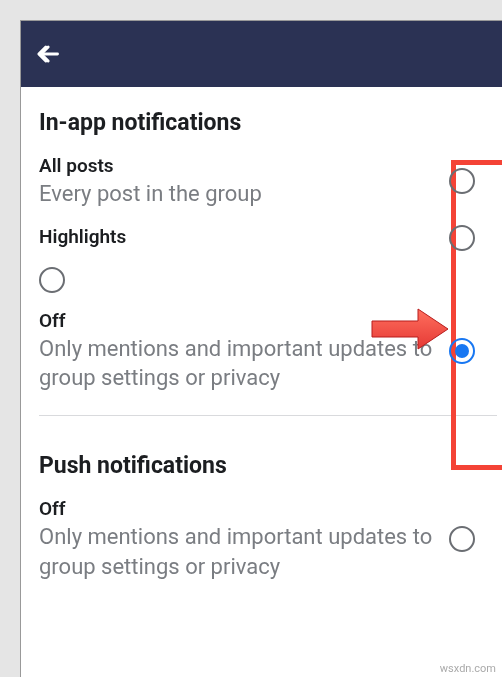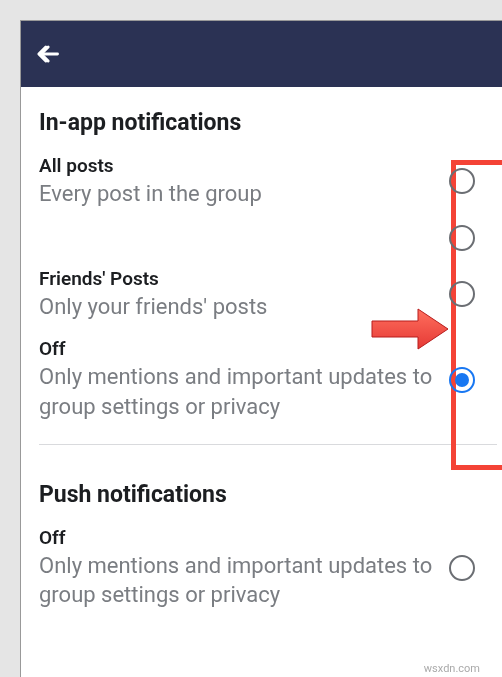--- a/index.html
+++ b/index.html
@@ -105,21 +105,21 @@
       position: absolute;
       top: 278px;
       left: 349px;
       width: 80px;
       height: 60px;
       pointer-events: none;
       z-index: 1;
     }
     .watermark {
       position: absolute;
-      right: 22px;
+      right: 6px;
       bottom: 2px;
       font-size: 11px;
       color: #aaa;
     }
   </style>
 </head>
 <body>
 
 <div class="device-frame">
   <div class="top-bar">
@@ -136,29 +136,26 @@
     <div class="option">
       <div class="option-text">
         <div class="option-title">All posts</div>
         <div class="option-sub">Every post in the group</div>
       </div>
       <div class="radio"></div>
     </div>
 
     <div class="option">
       <div class="option-text">
+        <div class="option-title">Highlights</div>
       </div>
       <div class="radio"></div>
     </div>
 
     <div class="option">
-      <div class="option-text">
-        <div class="option-title">Friends' Posts</div>
-        <div class="option-sub">Only your friends' posts</div>
-      </div>
       <div class="radio"></div>
     </div>
 
     <div class="option">
       <div class="option-text">
         <div class="option-title">Off</div>
         <div class="option-sub">Only mentions and important updates to group settings or privacy</div>
       </div>
       <div class="radio selected"></div>
     </div>

